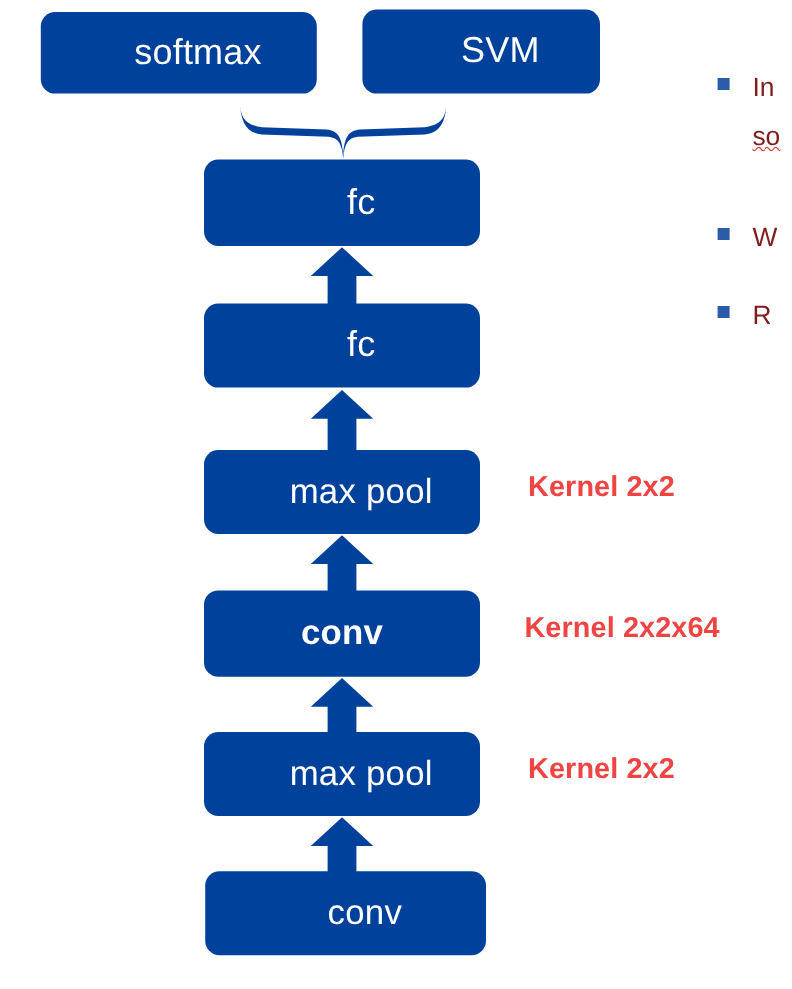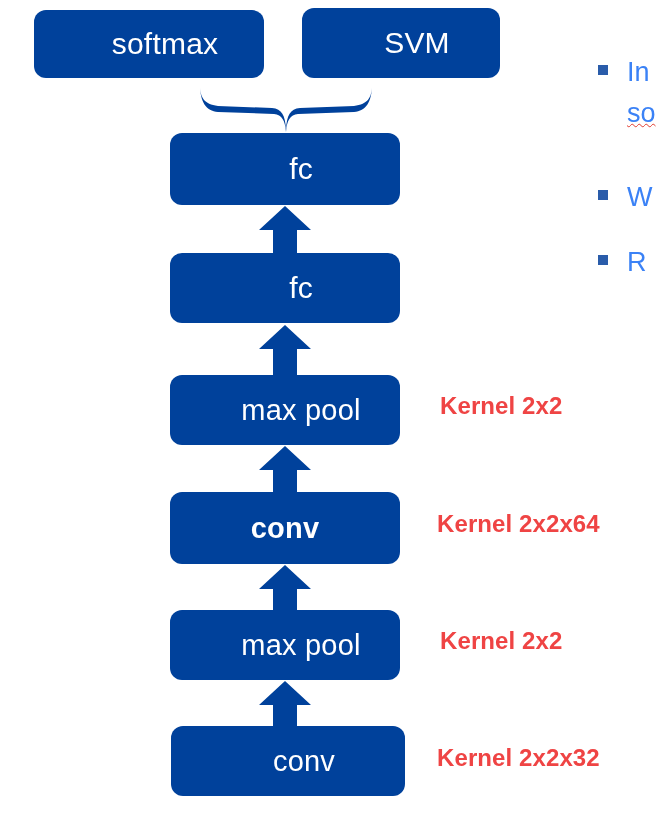--- a/index.html
+++ b/index.html
@@ -101,22 +101,22 @@
   }
   .bullet-marker {
     width: 10px;
     height: 10px;
     background: #2A5CAA;
     margin-top: 13px;
     flex: 0 0 auto;
   }
   .bullet-text {
     margin-left: 19px;
-    color: #3b82f6;
-    font-size: 27px;
+    color: #7f1d1d;
+    font-size: 22px;
     font-weight: 300;
     line-height: 41px;
     white-space: pre;
   }
   .bullet-text .misspelled {
     text-decoration: underline;
     text-decoration-style: wavy;
     text-decoration-color: #E03C31;
     text-decoration-thickness: 1px;
   }
@@ -183,21 +183,20 @@
   <div class="kernel-label k3">Kernel 2x2</div>
 
   <div class="arrow a5">
     <svg viewBox="0 0 52 50" xmlns="http://www.w3.org/2000/svg">
       <polygon points="26,0 52,24 38,24 38,50 14,50 14,24 0,24" fill="#00419B"></polygon>
     </svg>
   </div>
 
   <div class="block thin b-conv2">conv</div>
 
-  <div class="kernel-label k4">Kernel 2x2x32</div>
 
   <div class="bullets">
 
     <div class="bullet-row r1">
       <span class="bullet-marker"></span>
       <span class="bullet-text"><span>In</span><br><span class="misspelled">so</span></span>
     </div>
 
     <div class="bullet-row r2">
       <span class="bullet-marker"></span>

